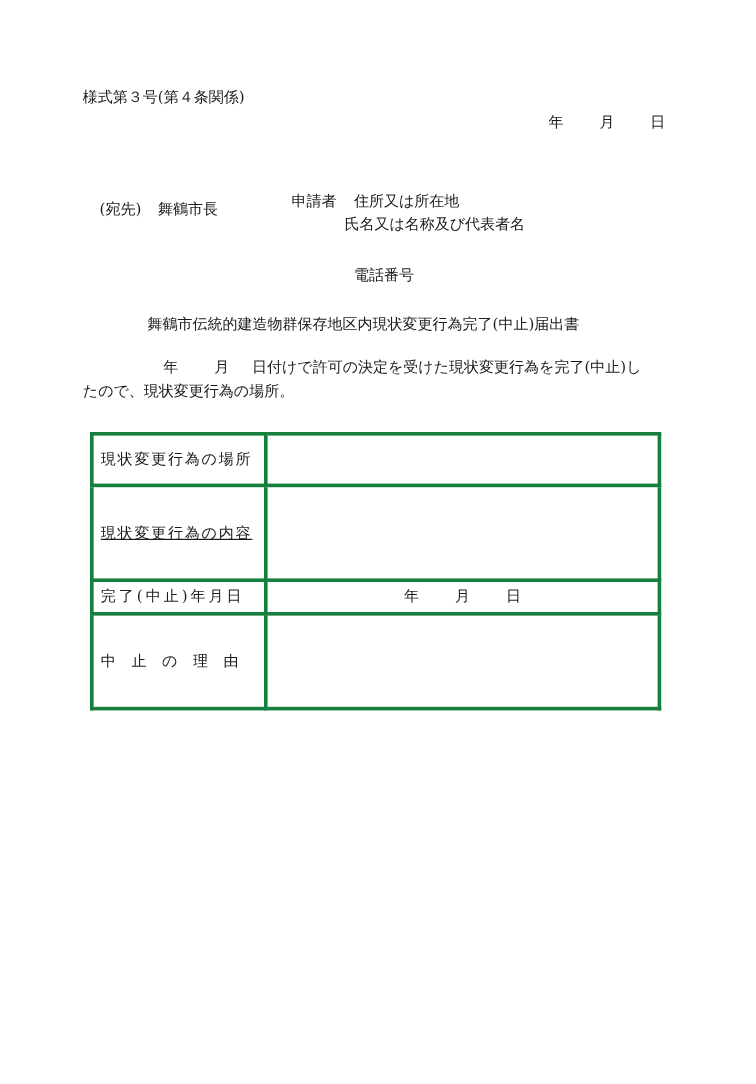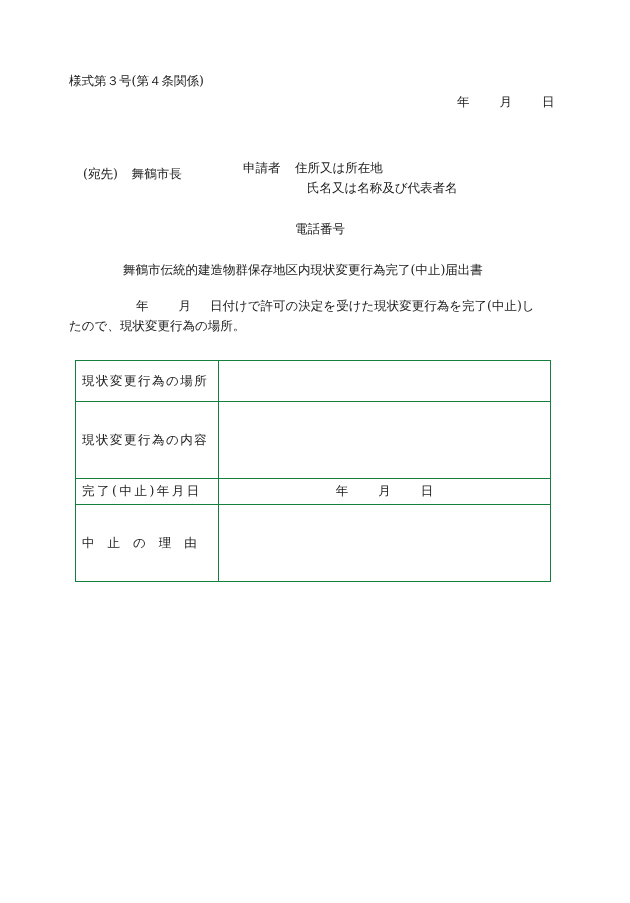--- a/index.html
+++ b/index.html
@@ -1,25 +1,25 @@
 <!DOCTYPE html>
 <html><head>
   <meta charset="utf-8">
   <style>
     html, body { margin: 0; padding: 0; background: #ffffff; }
     body { width: 630px; height: 903px; position: relative; overflow: hidden;
       font-family: "DejaVu Serif", "Liberation Serif", serif; color: #1a1a1a; font-size: 12.5px; }
     .abs { position: absolute; white-space: nowrap; line-height: 16px; }
     .date-part { display: inline-block; }
     table.form { position: absolute; left: 75px; top: 360px; width: 476px; border-collapse: collapse; }
-    table.form td { border: 1px solid #15803d; padding: 0; font-size: 12.5px; }
+    table.form td { border: 3px solid #15803d; padding: 0; font-size: 12.5px; }
     td.label { width: 136px; padding-left: 6px !important; }
     td.val { }
     .row1 td { height: 40px; }
-    .row2 td { height: 76px; }
+    .row2 td { height: 76px; text-decoration: underline; }
     .row3 td { height: 25px; }
     .row4 td { height: 76px; }
     .spaced { letter-spacing: 1.5px; }
     .wide { letter-spacing: 13px; }
     .center { text-align: center; }
   </style>
 </head>
 <body>
 
 <div class="abs" style="left:69px; top:73px;">様式第３号(第４条関係)</div>
@@ -30,21 +30,21 @@
   <span class="date-part" style="margin-left:26px;">日</span>
 </div>
 
 <div class="abs" style="left:83px; top:126px;margin-top:40px;">
   <span>(宛先)</span>
   <span style="margin-left:10px;">舞鶴市長</span>
 </div>
 
 <div class="abs" style="left:243px; top:160px;">申請者</div>
 <div class="abs" style="left:295px; top:160px;text-align:right;">住所又は所在地</div>
-<div class="abs" style="left:307px; top:180px;">氏名又は名称及び代表者名</div>
+<div class="abs" style="left:287px; top:180px;font-family:Liberation Mono, monospace;">氏名又は名称及び代表者名</div>
 <div class="abs" style="left:295px; top:221px;">電話番号</div>
 
 <div class="abs" style="left:123px; top:262px;">舞鶴市伝統的建造物群保存地区内現状変更行為完了(中止)届出書</div>
 
 <div class="abs" style="left:136px; top:298px;">
   <span>年</span>
   <span style="margin-left:26px;">月</span>
   <span style="margin-left:15px;">日付けで許可の決定を受けた現状変更行為を完了(中止)し</span>
 </div>
 <div class="abs" style="left:69px; top:318px;">たので、現状変更行為の場所。</div>

